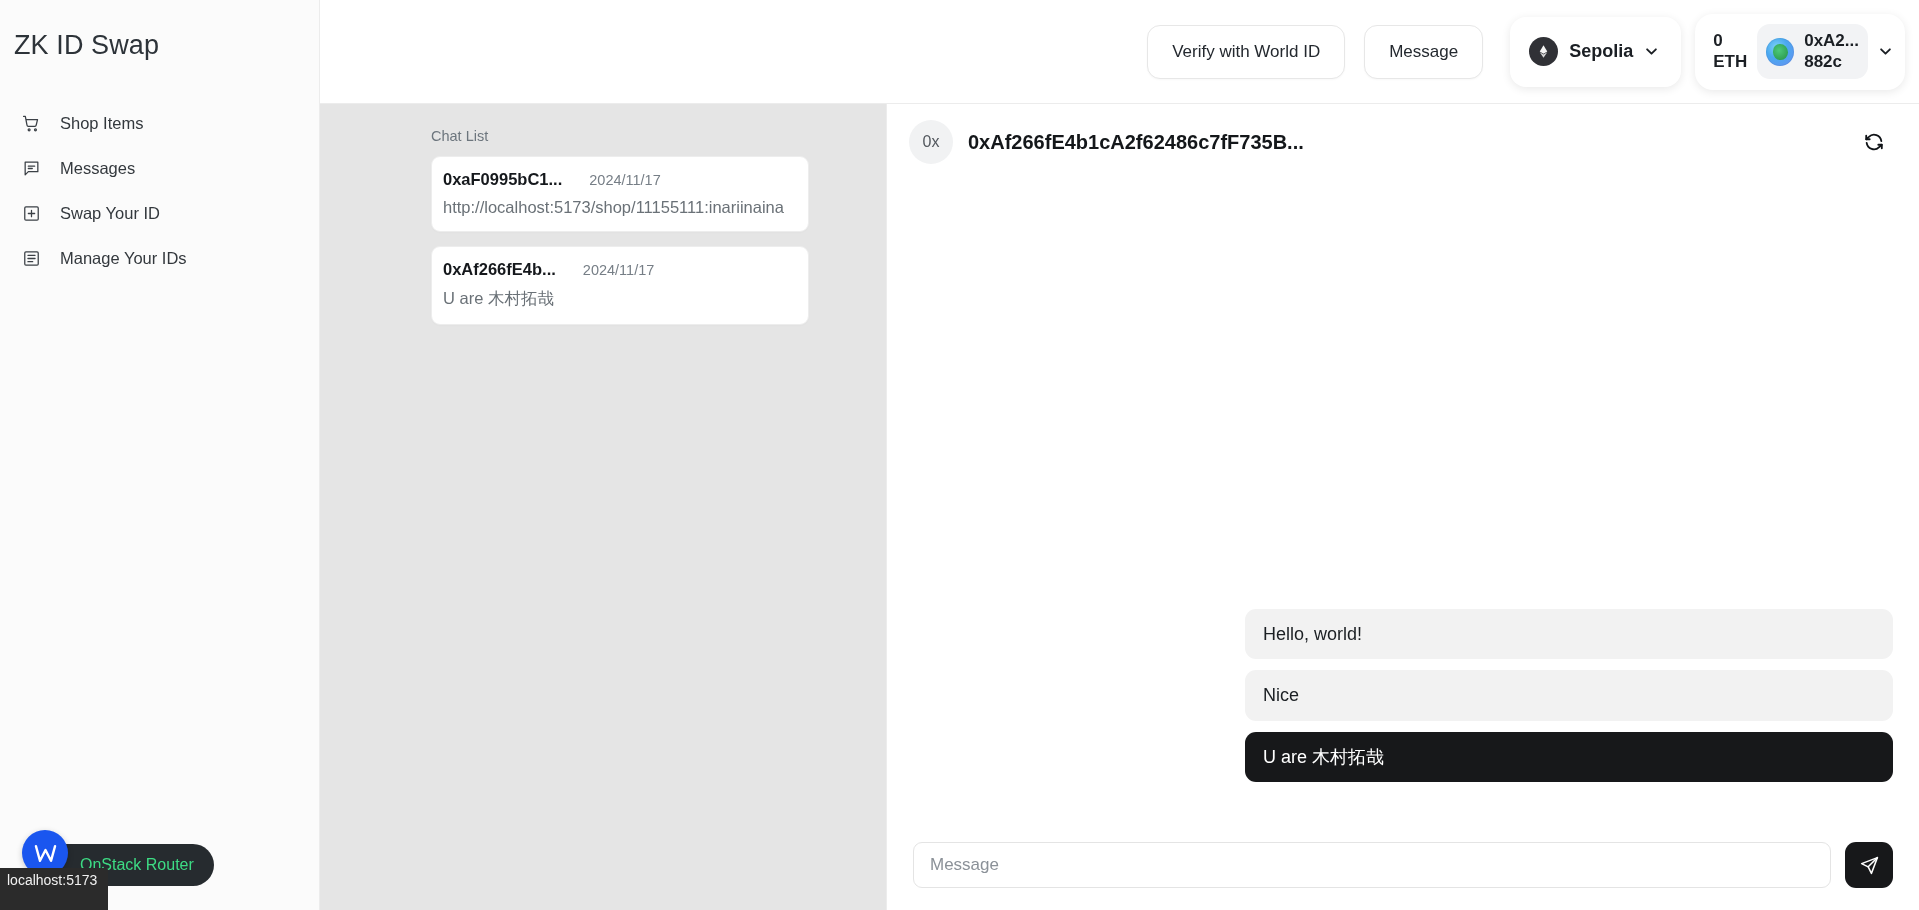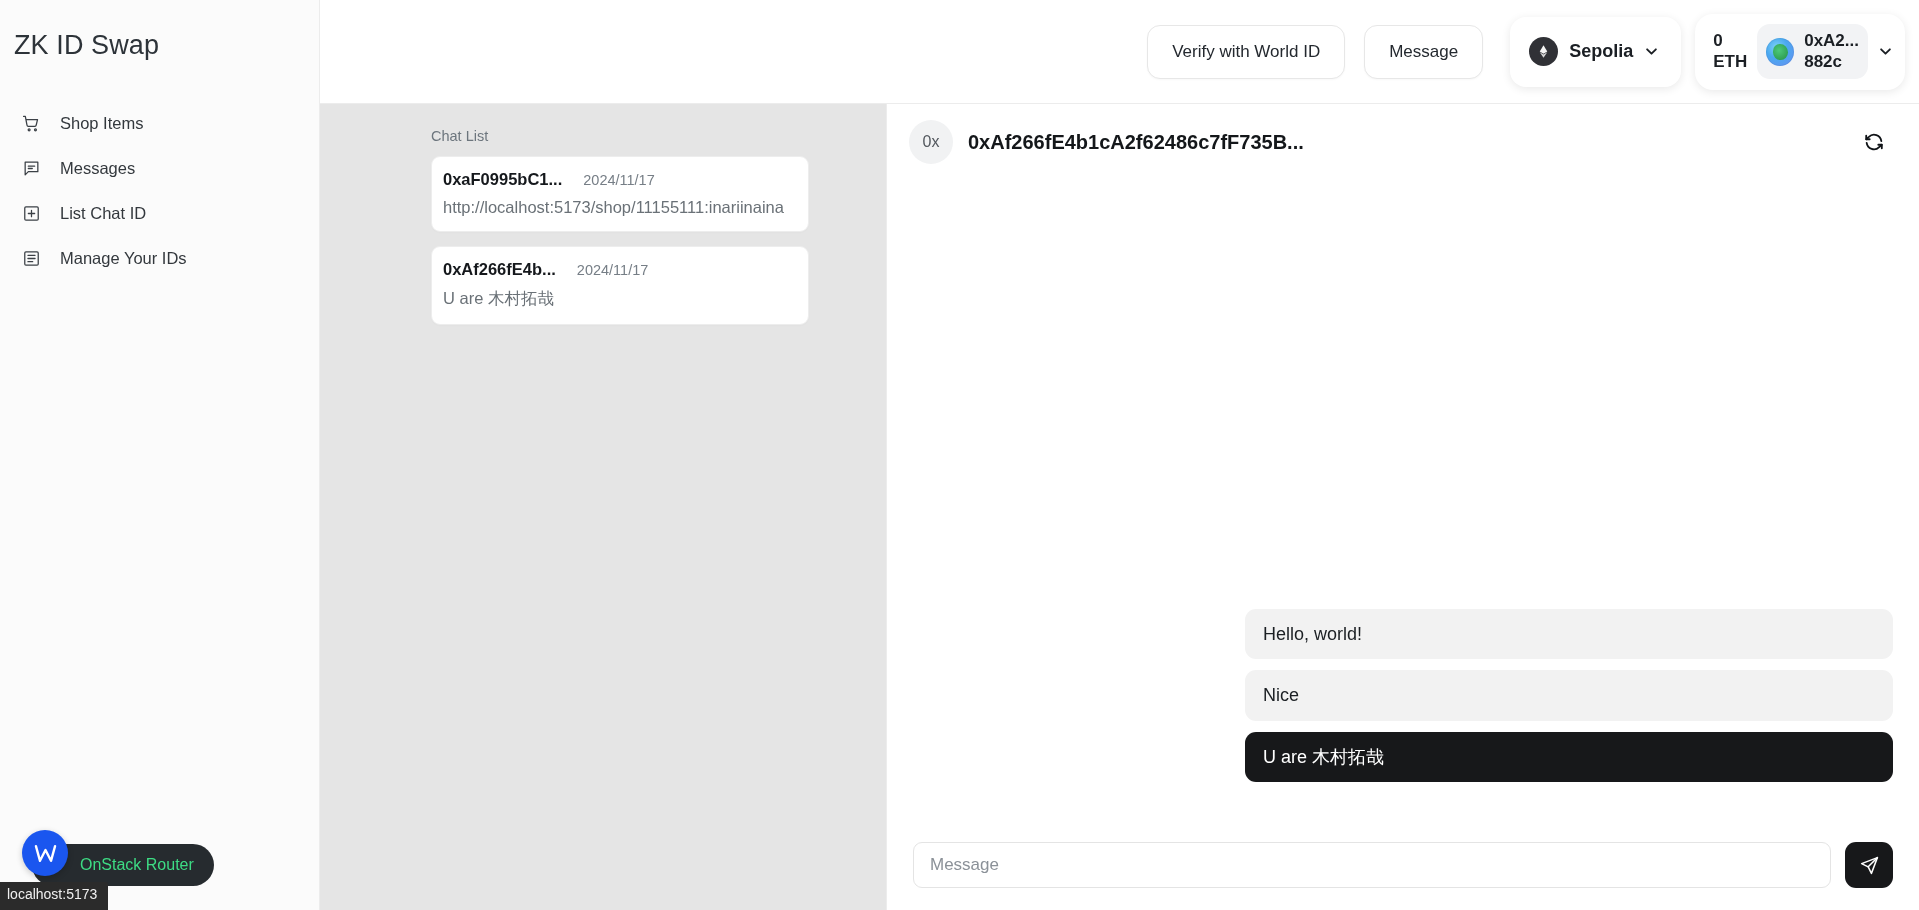--- a/index.html
+++ b/index.html
@@ -150,21 +150,21 @@
     margin: 0 0 14px 111px;
     width: 378px;
     border: 1px solid #ededed;
     border-radius: 9px;
     padding: 13px 14px 14px 11px;
     background: #fff;
     cursor: pointer;
     overflow: hidden;
     box-shadow: 0 1px 2px rgba(0,0,0,0.02);
   }
-  .chat-card-head { display: flex; align-items: baseline; gap: 21px; white-space: nowrap; }
+  .chat-card-head { display: flex; align-items: baseline; gap: 27px; white-space: nowrap; }
   .chat-peer { font-size: 16.5px; font-weight: bold; color: #15181c; }
   .chat-date { font-size: 14.5px; color: #767e86; }
   .chat-preview {
     margin-top: 9px;
     font-size: 16.5px;
     color: #6a7177;
     white-space: nowrap;
     overflow: hidden;
   }
 
@@ -249,21 +249,21 @@
     width: 46px; height: 46px; border-radius: 50%;
     background: #1a56ef;
     display: flex; align-items: center; justify-content: center;
     z-index: 7; cursor: pointer;
     box-shadow: 0 2px 6px rgba(0,0,0,0.2);
   }
   .router-logo svg { width: 27px; height: 27px; display: block; }
   .statusbar {
     position: absolute; left: 0; bottom: 0;
     background: #2b2b2b; color: #f1f1f1;
-    font-size: 14px; padding: 4px 11px 8px 7px;
+    font-size: 14px; padding: 4px 11px 22px 7px;
     z-index: 9; border-top-right-radius: 2px;
   }
 </style>
 </head>
 <body>
 
 <div class="app">
 
   <aside class="sidebar">
     <div class="brand">ZK ID Swap</div>
@@ -291,21 +291,21 @@
         <span>Messages</span>
       </div>
 
       <div class="nav-item">
         <span class="nav-icon">
           <svg viewBox="0 0 24 24" fill="none" stroke="currentColor" stroke-width="1.6" stroke-linecap="round" stroke-linejoin="round">
             <rect x="3.5" y="3.5" width="17" height="17" rx="1.5"></rect>
               <path d="M12 8v8M8 12h8"></path>
           </svg>
         </span>
-        <span>List Chat ID</span>
+        <span>Swap Your ID</span>
       </div>
 
       <div class="nav-item">
         <span class="nav-icon">
           <svg viewBox="0 0 24 24" fill="none" stroke="currentColor" stroke-width="1.6" stroke-linecap="round" stroke-linejoin="round">
             <rect x="3.5" y="3.5" width="17" height="17" rx="1.5"></rect>
               <path d="M7.5 8h9M7.5 12h9M7.5 16h6"></path>
           </svg>
         </span>
         <span>Manage Your IDs</span>

